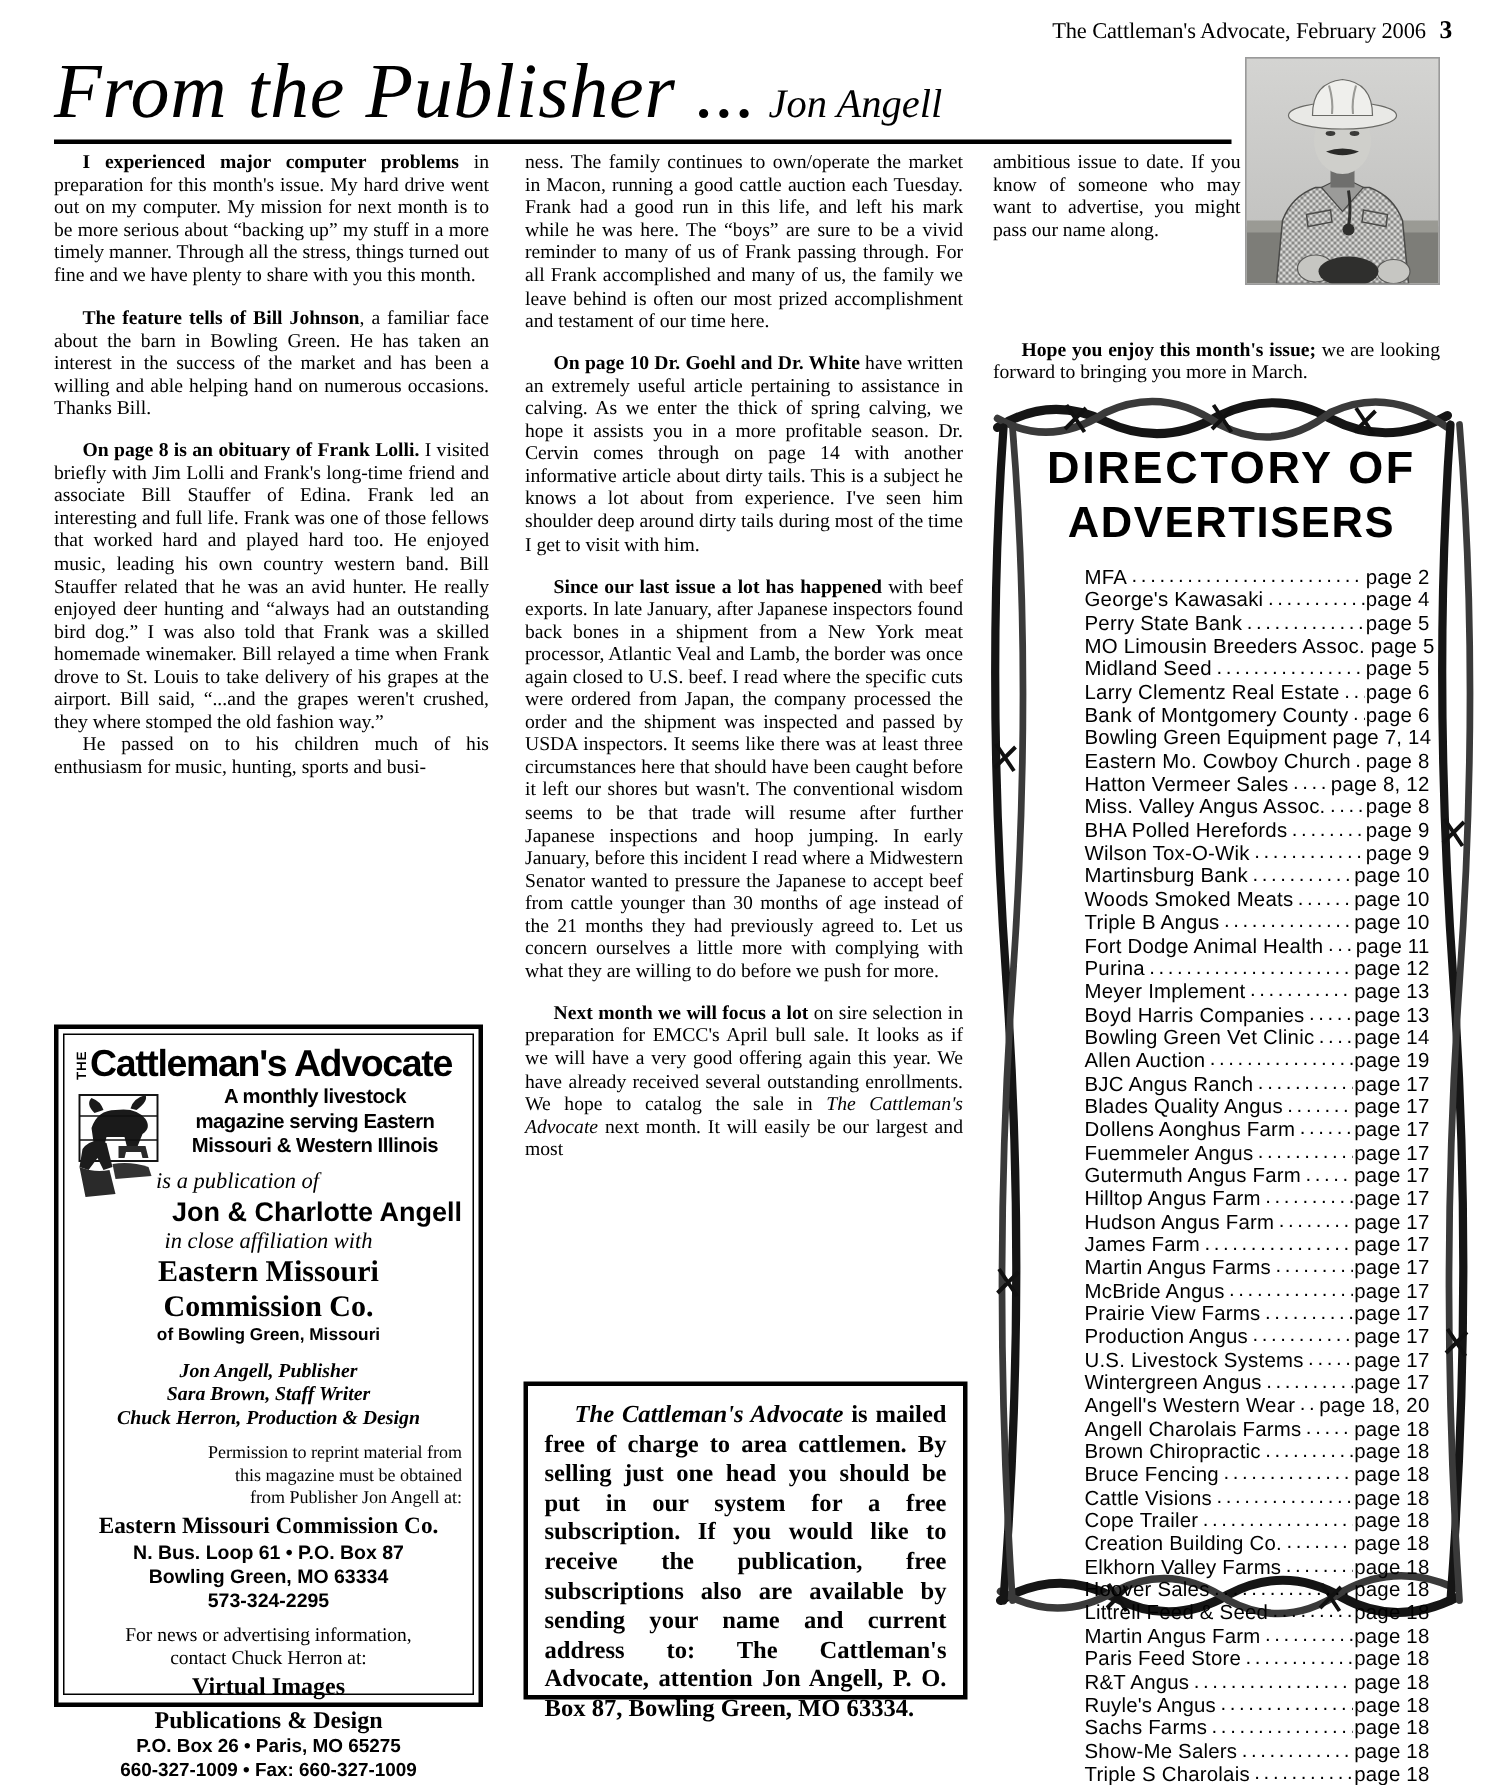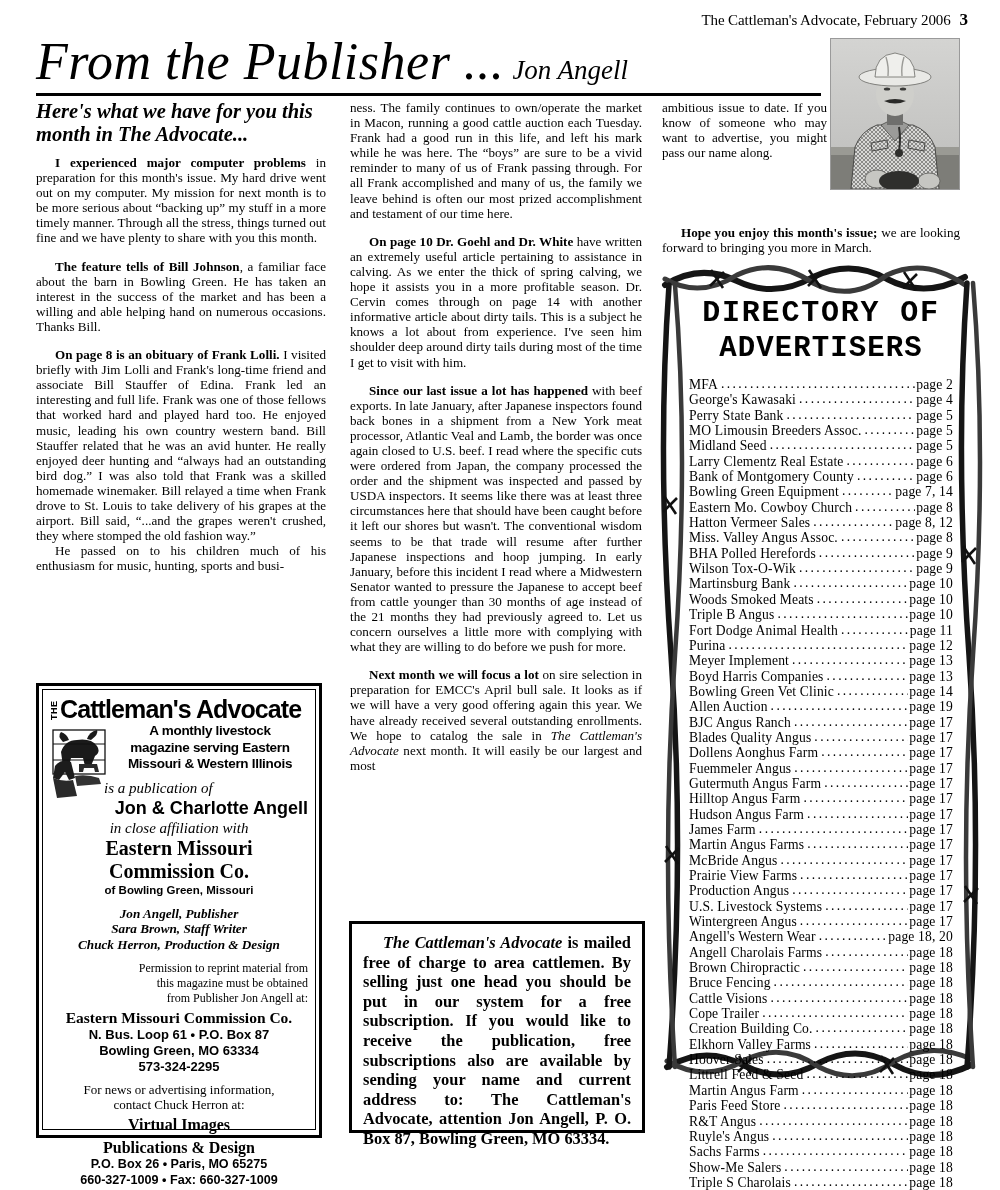--- a/index.html
+++ b/index.html
@@ -284,41 +284,42 @@
     pointer-events: none;
   }
   .dir-inner {
     position: absolute;
     left: 22px;
     top: 38px;
     width: 288px;
     height: 800px;
   }
   .dir-title {
-    font-family: Liberation Mono, monospace;
+    font-family: Liberation Sans, sans-serif;
     font-weight: bold;
     font-size: 30px;
     line-height: 36px;
     letter-spacing: 1.8px;
     text-align: center;
     margin-top: 2px;
   }
   .dir-title .l2 { display: block; font-size: 29px; letter-spacing: 1.1px; }
   .dir-list {
     margin-top: 10px;
     padding: 0 12px 0 12px;
   }
   .dir-row {
     display: flex;
     align-items: center;
-    font-family: Liberation Serif, serif;
+    font-family: Liberation Sans, sans-serif;
     font-size: 13.6px;
     line-height: 15.35px;
     letter-spacing: 0.15px;
     white-space: nowrap;
+    margin-left: 34px;
   }
   .dir-name { flex: 0 0 auto; }
   .dir-dots {
     flex: 1 1 auto;
     overflow: hidden;
     margin: 0 1px 0 3px;
     letter-spacing: 2.4px;
     font-size: 13.6px;
     position: relative;
     top: -1px;
@@ -379,21 +380,20 @@
     <path d="M40 104 L56 101 L57 109 L41 112 Z" fill="none" stroke="#4a4a48" stroke-width="1"></path>
     <path d="M78 101 L94 104 L93 112 L77 109 Z" fill="none" stroke="#4a4a48" stroke-width="1"></path>
 
     <ellipse cx="46" cy="140" rx="12" ry="9" fill="#c6c6c2" stroke="#5a5a58" stroke-width="0.8"></ellipse>
     <ellipse cx="98" cy="142" rx="11" ry="8" fill="#c6c6c2" stroke="#5a5a58" stroke-width="0.8"></ellipse>
     <ellipse cx="68" cy="142" rx="20" ry="10" fill="#2f2f2d"></ellipse>
   </svg>
 </div>
 
 <div class="col" id="col1">
-  <div class="col-head">Here's what we have for you this month in The Advocate...</div>
 
   <p><b>I experienced major computer problems</b><span> in preparation for this month's issue.  My hard drive went out on my computer.  My mission for next month is to be more serious about “backing up” my stuff in a more timely manner.  Through all the stress, things turned out fine and we have plenty to share with you this month.</span></p>
 
   <p class="spaced"><b>The feature tells of Bill Johnson</b><span>, a familiar face about the barn in Bowling Green.  He has taken an interest in the success of the market and has been a willing and able helping hand on numerous occasions.  Thanks Bill.</span></p>
 
   <p class="spaced"><b>On page 8 is an obituary of Frank Lolli.</b><span>  I visited briefly with Jim Lolli and Frank's long-time friend and associate Bill Stauffer of Edina.  Frank led an interesting and full life.  Frank was one of those fellows that worked hard and played hard too.  He enjoyed music, leading his own country western band.  Bill Stauffer related that he was an avid hunter.  He really enjoyed deer hunting and “always had an outstanding bird dog.”  I was also told that Frank was a skilled homemade winemaker.  Bill relayed a time when Frank drove to St. Louis to take delivery of his grapes at the airport.  Bill said, “...and the grapes weren't crushed, they where stomped the old fashion way.”</span></p>
 
   <p><span>He passed on to his children much of his enthusiasm for music, hunting, sports and busi-</span></p>
 </div>
 

